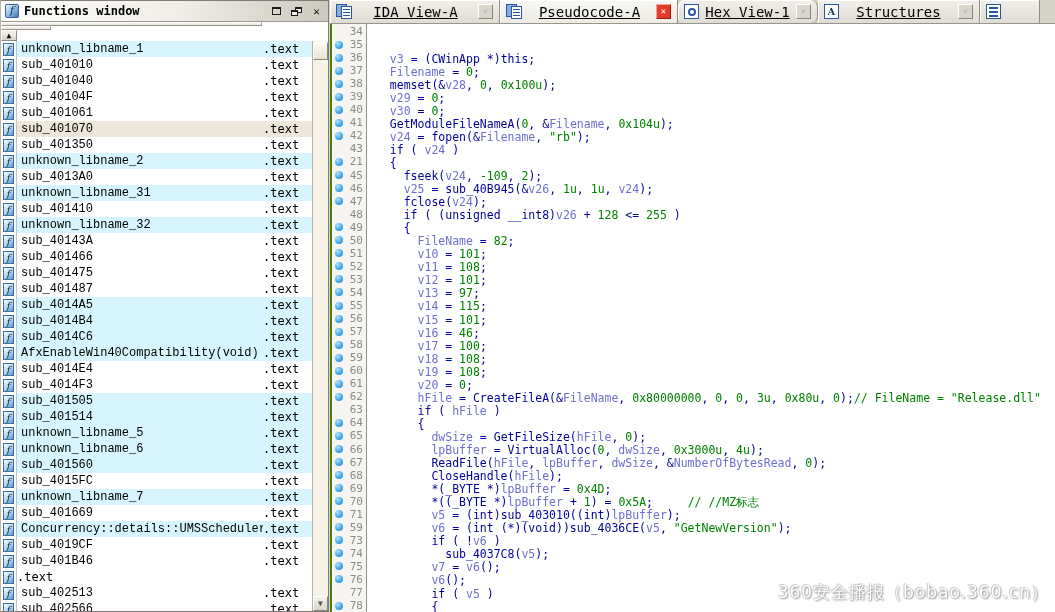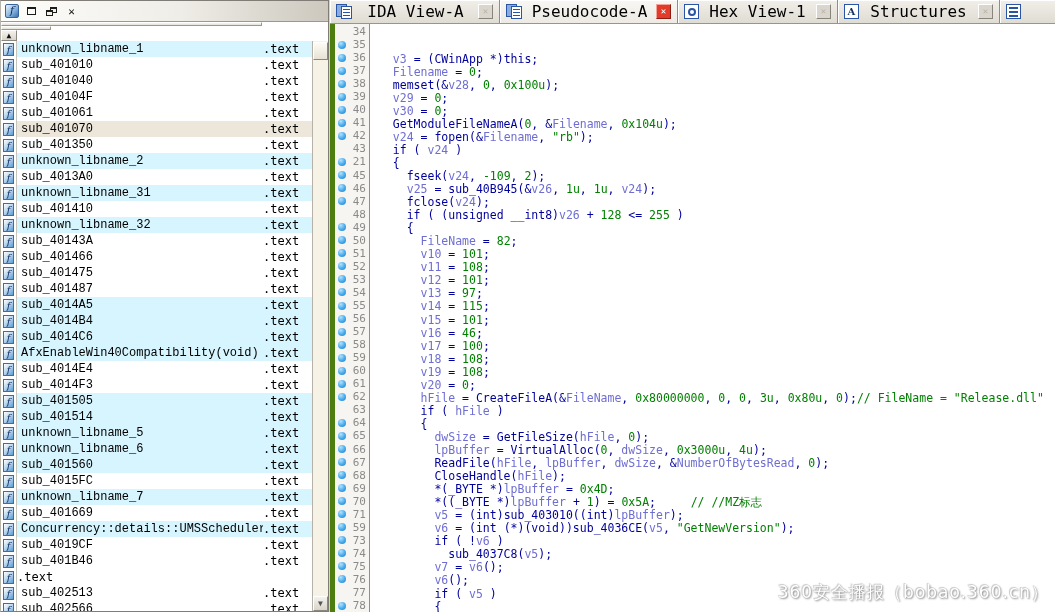--- a/index.html
+++ b/index.html
@@ -89,21 +89,21 @@
     background:#d6d3cb; border-bottom:1px solid #98958d;
     display:flex; overflow:hidden;
   }
   .tab {
     height:23px; display:flex; align-items:center; flex:none;
     background:linear-gradient(to bottom,#f1efe9,#dfdcd3);
     border-right:1px solid #8f8d86; box-shadow:inset 1px 1px 0 #fff;
     padding:0 6px; gap:6px; cursor:default;
   }
   .tab.active { background:linear-gradient(to bottom,#f8f7f3,#eceae3); }
-  .tab .lbl { flex:1; text-align:center; font-size:16px; }
+  .tab .lbl { flex:1; text-align:center; font-size:14px;text-decoration:underline; }
   .tab-close {
     width:15px; height:15px; flex:none;
     background:#dad6cd; border:1px solid #fff; border-right-color:#87847c; border-bottom-color:#87847c;
     color:#b9b5ac; font-size:9px; font-weight:bold; line-height:13px; text-align:center;
   }
   .tab-close.red { background:#e23b2a; border-color:#f4a49b; border-right-color:#8c1c10; border-bottom-color:#8c1c10; color:#fff; }
 
   
   .icn { position:relative; width:17px; height:16px; flex:none; }
   .icn .bk { position:absolute; left:0; top:0; width:11px; height:13px; background:#89aede; border:1px solid #2a55a5; }
@@ -111,21 +111,21 @@
   .icn .fr i { display:block; height:1px; background:#2a55a5; margin:2px 1px 0 1px; }
   .icn-box { width:15px; height:15px; border:1px solid #2a55a5; background:#fff; display:flex; align-items:center; justify-content:center; flex:none; }
   .icn-ring { width:8px; height:8px; border:2px solid #2a55a5; border-radius:50%; }
   .icn-A { color:#10305f; font-weight:bold; font-size:10px; font-family:"DejaVu Serif",serif; }
   .icn-lines { width:9px; }
   .icn-lines i { display:block; height:2px; background:#2a55a5; margin:2px 0; }
 
   
   .codepane {
     position:absolute; left:330px; top:24px; width:725px; height:588px;
-    background:#fff; border-left:5px solid #4d7c0f; overflow:hidden;
+    background:#fff; border-left:2px solid #4d7c0f; overflow:hidden;
   }
   .gutterbg { position:absolute; left:0; top:0; bottom:0; width:35px; background:#f6f5f1; border-right:1px solid #8f8f8f; }
   .codelines { position:absolute; left:0; top:1px; right:0; }
   .cl { display:flex; height:13.06px; align-items:center; }
   .cl .d { width:14px; flex:none; display:flex; align-items:center; justify-content:center; }
   .cl .dot { width:8px; height:8px; border-radius:50%; background:radial-gradient(circle at 35% 30%, #b4e2fb, #45a9ec 55%, #1e7fd0); }
   .cl .n { width:17px; flex:none; text-align:right; color:#8a8a8a; font-size:11px; }
   .cl .c { padding-left:13px; white-space:pre; font-size:11.5px;margin-top:28px; }
   .tk-n { color:#00009b; }
   .tk-v { color:#6e6ed2; }
@@ -140,20 +140,21 @@
   }
 </style>
 </head>
 <body>
 
 <div class="root">
 
   <div class="fnwin">
     <div class="fnwin-title">
       <div class="win-ico">f</div>
+      <div class="ttl">Functions window</div>
       <div class="winbtn">
           <span class="g-max"></span>
         </div>
       <div class="winbtn">
           <span class="g-restore">
             <i></i>
             <i></i>
           </span>
         </div>
       <div class="winbtn">
@@ -442,21 +443,21 @@
           <div class="bk"></div>
           <div class="fr">
             <i></i>
             <i></i>
             <i></i>
           </div>
         </div>
         <div class="lbl">Pseudocode-A</div>
         <div class="tab-close red">✕</div>
       </div>
-      <div class="tab" style="width: 160px;">
+      <div class="tab" style="width: 140px; border-radius: 7px;">
         <div class="icn-box">
           <div class="icn-ring"></div>
         </div>
         <div class="lbl">Hex View-1</div>
         <div class="tab-close">✕</div>
       </div>
       <div class="tab" style="width: 162px;">
         <div class="icn-box">
           <span class="icn-A">A</span>
         </div>

